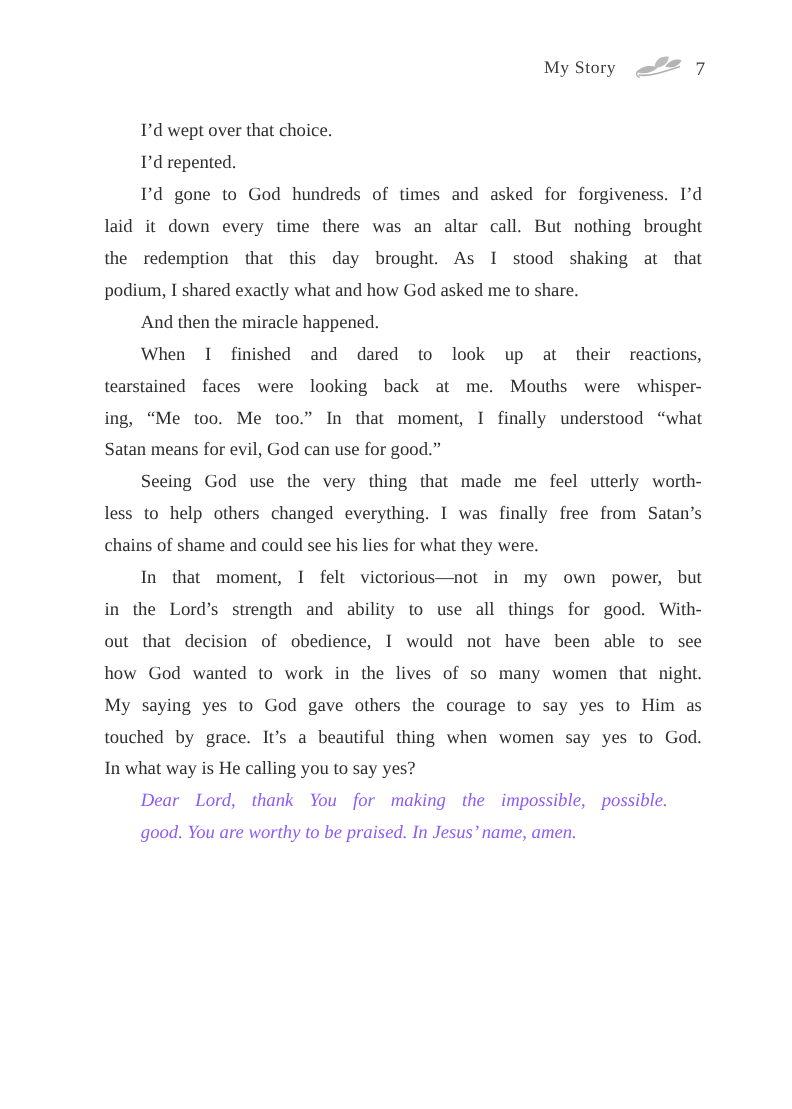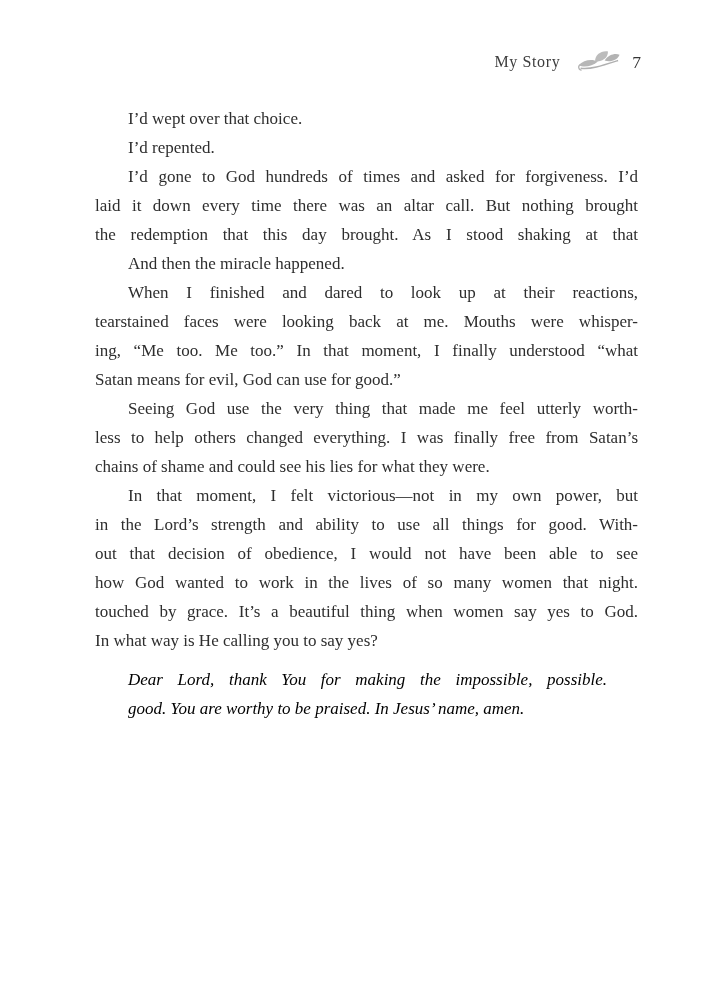--- a/index.html
+++ b/index.html
@@ -44,26 +44,26 @@
   .line {
     height: 29px;
     line-height: 29px;
     white-space: nowrap;
     overflow: visible;
   }
   .line.indent { padding-left: 33px; }
   .line span { display: inline; }
   
   .prayer-text {
-    margin-top: 10px;
+    margin-top: 0;
     margin-left: 33px;
     width: 479px;
     font-style: italic;
     font-size: 17px;
-    color: #000000;
+    color: #8b5cf6;
   }
 </style>
 </head>
 <body>
 
 <div class="page">
 
   <div class="running-header">
     <span class="running-title">My Story</span>
     <svg class="ornament" viewBox="0 0 50 26" xmlns="http://www.w3.org/2000/svg" aria-hidden="true">
@@ -80,40 +80,42 @@
       <div class="para">
         <div class="line indent"><span>I’d wept over that choice.</span></div>
       </div>
       <div class="para">
         <div class="line indent"><span>I’d repented.</span></div>
       </div>
       <div class="para">
         <div class="line indent"><span style="word-spacing: 6.31px;">I’d gone to God hundreds of times and asked for forgiveness. I’d</span></div>
         <div class="line"><span style="word-spacing: 7.21px;">laid it down every time there was an altar call. But nothing brought</span></div>
         <div class="line"><span style="word-spacing: 10.47px;">the redemption that this day brought. As I stood shaking at that</span></div>
+        <div class="line"><span>podium, I shared exactly what and how God asked me to share.</span></div>
       </div>
       <div class="para">
         <div class="line indent"><span>And then the miracle happened.</span></div>
       </div>
       <div class="para">
         <div class="line indent"><span style="word-spacing: 13.47px;">When I finished and dared to look up at their reactions,</span></div>
         <div class="line"><span style="word-spacing: 10.86px;">tearstained faces were looking back at me. Mouths were whisper-</span></div>
         <div class="line"><span style="word-spacing: 8.38px;">ing, “Me too. Me too.” In that moment, I finally understood “what</span></div>
         <div class="line"><span>Satan means for evil, God can use for good.”</span></div>
       </div>
       <div class="para">
         <div class="line indent"><span style="word-spacing: 7.35px;">Seeing God use the very thing that made me feel utterly worth-</span></div>
         <div class="line"><span style="word-spacing: 6.19px;">less to help others changed everything. I was finally free from Satan’s</span></div>
         <div class="line"><span>chains of shame and could see his lies for what they were.</span></div>
       </div>
       <div class="para">
         <div class="line indent"><span style="word-spacing: 10.08px;">In that moment, I felt victorious—not in my own power, but</span></div>
         <div class="line"><span style="word-spacing: 8.31px; text-align: center;">in the Lord’s strength and ability to use all things for good. With-</span></div>
         <div class="line"><span style="word-spacing: 8.63px;">out that decision of obedience, I would not have been able to see</span></div>
         <div class="line"><span style="word-spacing: 6.47px;">how God wanted to work in the lives of so many women that night.</span></div>
+        <div class="line"><span style="word-spacing: 6.14px;">My saying yes to God gave others the courage to say yes to Him as</span></div>
         <div class="line"><span style="word-spacing: 6.38px;">touched by grace. It’s a beautiful thing when women say yes to God.</span></div>
         <div class="line"><span>In what way is He calling you to say yes?</span></div>
       </div>
       <div class="prayer-text">
         <div class="para">
           <div class="line"><span style="word-spacing: 10.39px;">Dear Lord, thank You for making the impossible, possible.</span></div>
           <div class="line"><span>good. You are worthy to be praised. In Jesus’ name, amen.</span></div>
         </div>
       </div>
     </div>

